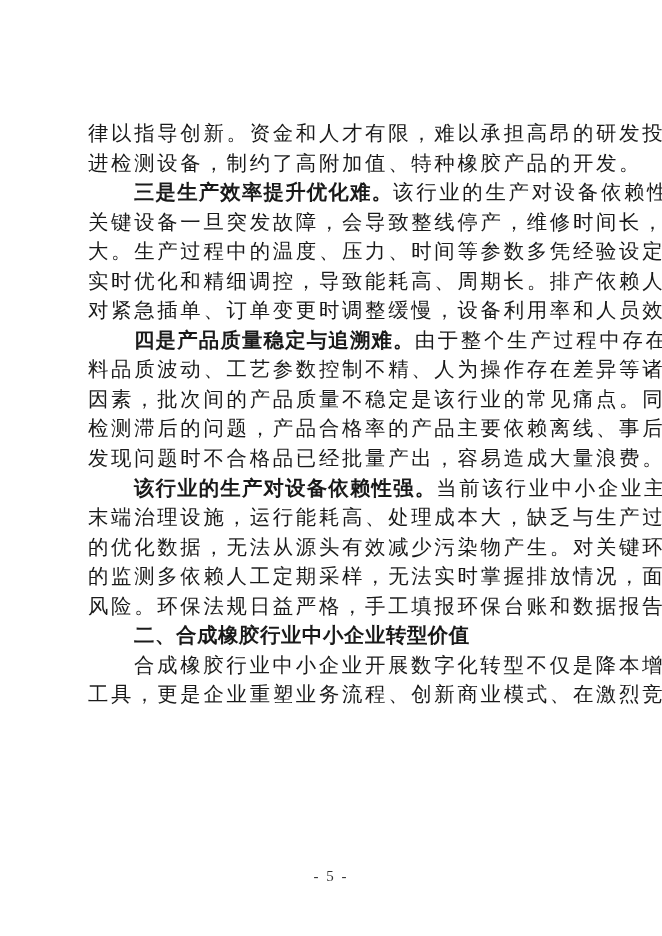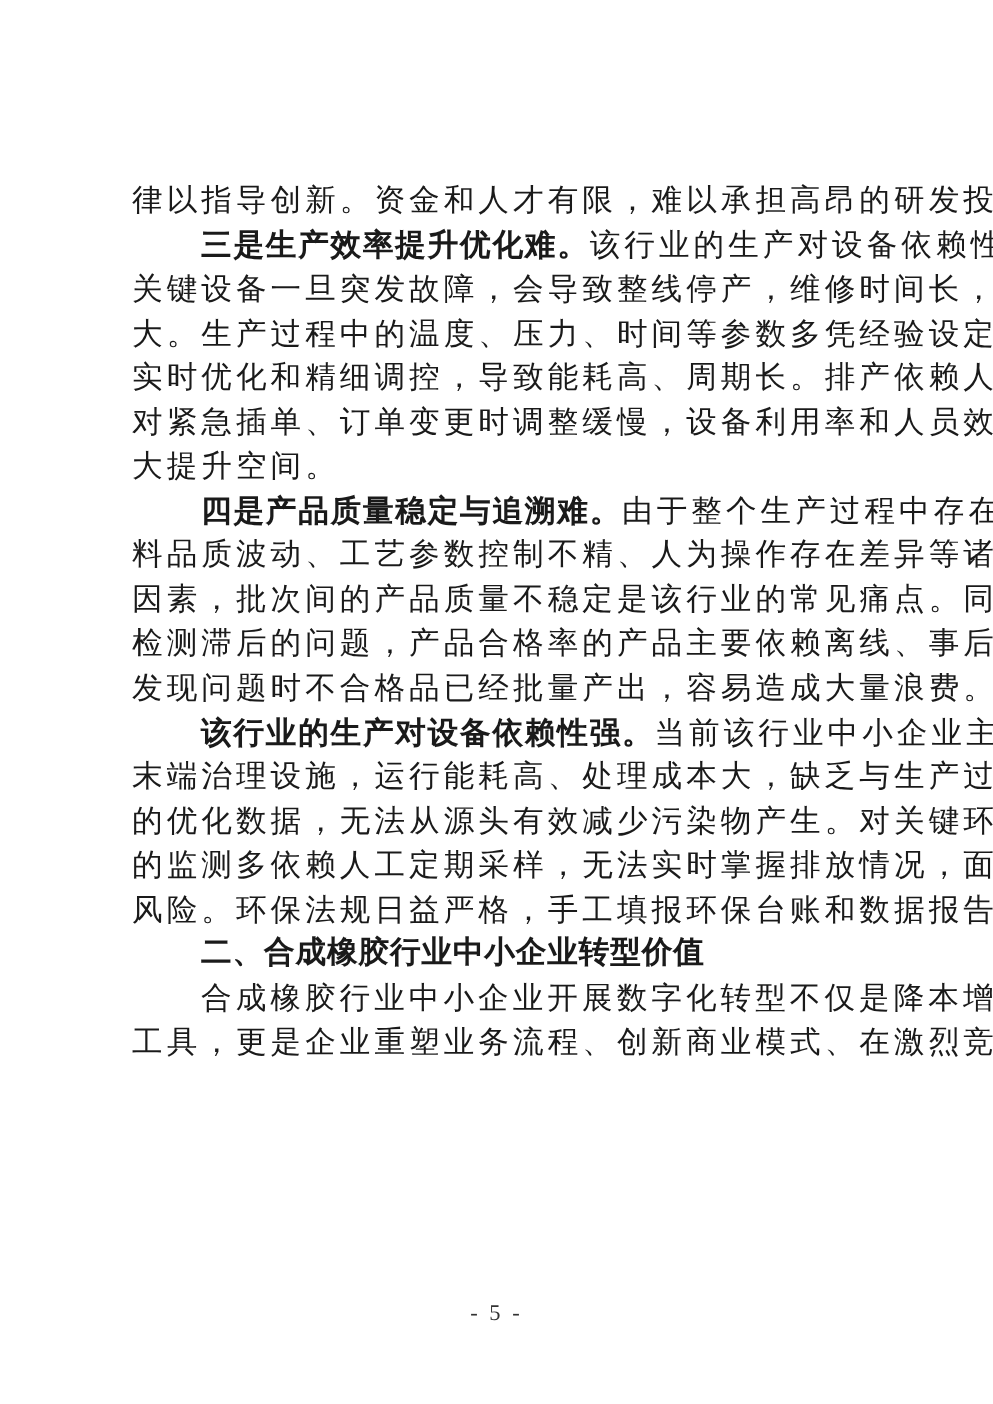--- a/index.html
+++ b/index.html
@@ -59,29 +59,29 @@
       letter-spacing: 2px;
     }
   </style>
 </head>
 <body>
 
 <div class="page">
 
   <div>
     <div class="line">律以指导创新。资金和人才有限，难以承担高昂的研发投入和先</div>
+    <div class="line last">进检测设备，制约了高附加值、特种橡胶产品的开发。</div>
   </div>
 
   <div>
     <div class="line indent"><span class="bold">三是生产效率提升优化难。</span><span>该行业的生产对设备依赖性强，</span></div>
     <div class="line">关键设备一旦突发故障，会导致整线停产，维修时间长，损失巨</div>
     <div class="line">大。生产过程中的温度、压力、时间等参数多凭经验设定，缺乏</div>
     <div class="line">实时优化和精细调控，导致能耗高、周期长。排产依赖人工，面</div>
     <div class="line">对紧急插单、订单变更时调整缓慢，设备利用率和人员效率有较</div>
-    <div class="line last">大提升空间。</div>
   </div>
 
   <div>
     <div class="line indent"><span class="bold">四是产品质量稳定与追溯难。</span><span>由于整个生产过程中存在原材</span></div>
     <div class="line">料品质波动、工艺参数控制不精、人为操作存在差异等诸多影响</div>
     <div class="line">因素，批次间的产品质量不稳定是该行业的常见痛点。同时存在</div>
     <div class="line">检测滞后的问题，产品合格率的产品主要依赖离线、事后检测，</div>
     <div class="line last">发现问题时不合格品已经批量产出，容易造成大量浪费。</div>
   </div>
 

